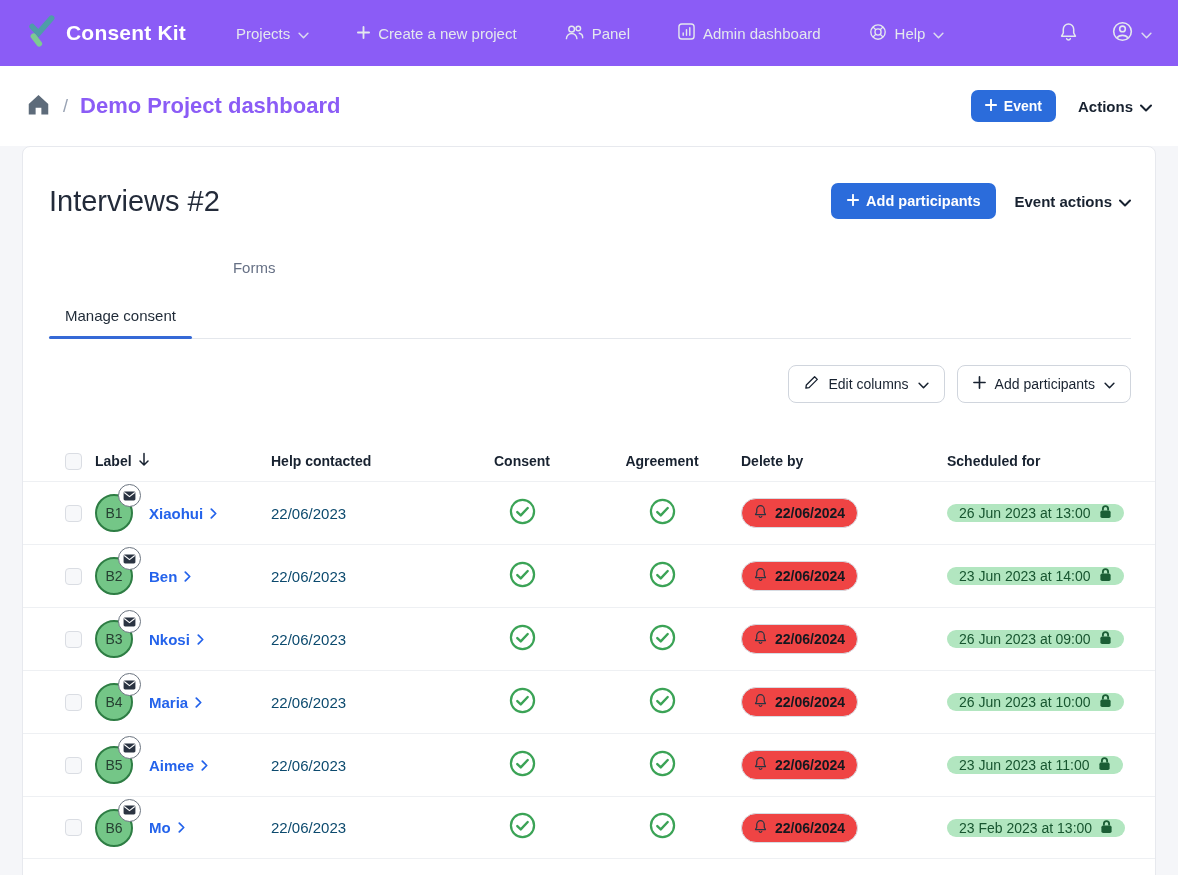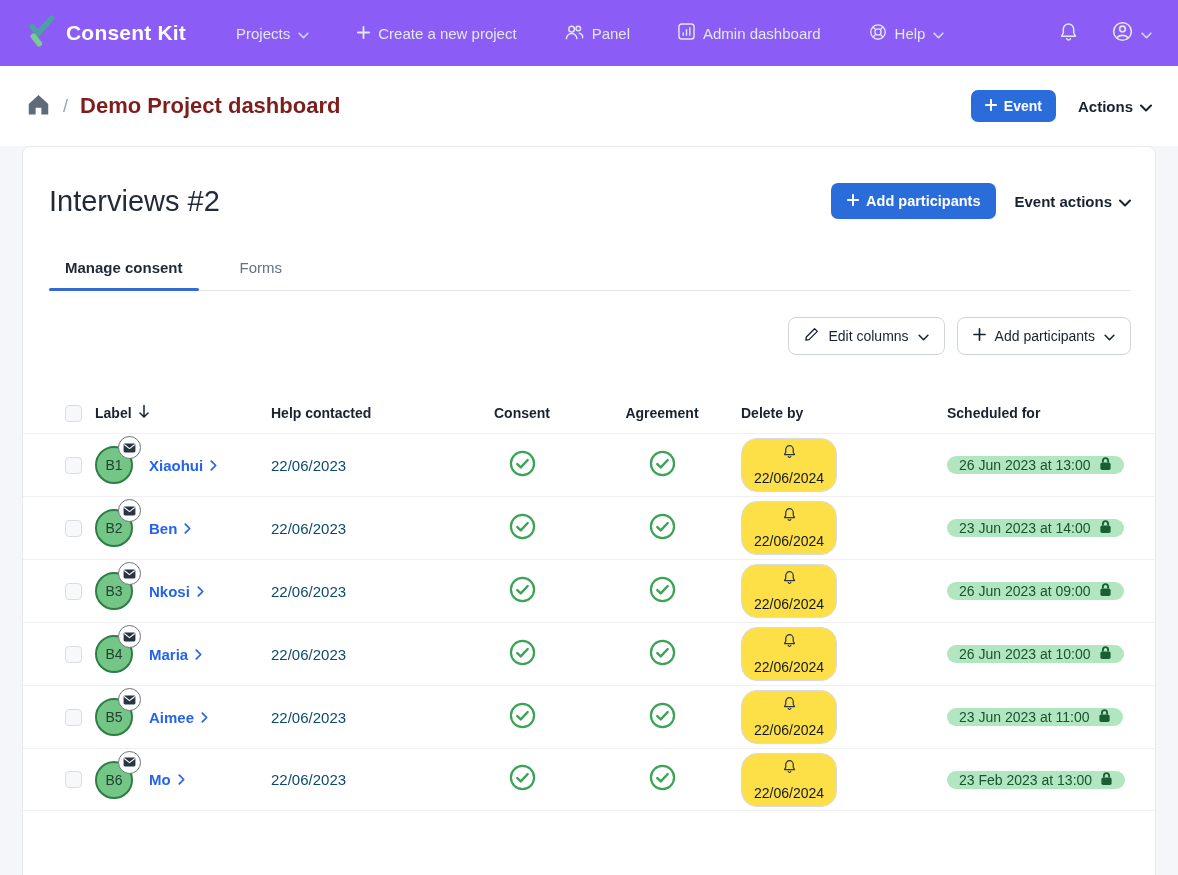--- a/index.html
+++ b/index.html
@@ -12,40 +12,40 @@
   .brand-name { font-size:21px; font-weight:700; color:#ffffff; letter-spacing:.2px; }
   .navitem { display:flex; align-items:center; gap:8px; font-size:15px; color:#e4e8ee; cursor:pointer; white-space:nowrap; }
   .nav-group { display:flex; align-items:center; gap:48px; flex:1; }
   .nav-right { display:flex; align-items:center; gap:34px; }
   .chev { opacity:.9; }
 
   
   .crumbbar { height:80px; background:#ffffff; display:flex; align-items:center; padding:0 26px; }
   .crumb-left { display:flex; align-items:center; gap:12px; flex:1; }
   .crumb-slash { color:#98a2b3; font-size:18px; }
-  .page-title { font-size:22px; font-weight:700; color:#7f1d1d; }
+  .page-title { font-size:22px; font-weight:700; color:#8b5cf6; }
   .crumb-right { display:flex; align-items:center; gap:22px; }
 
   .btn-blue { display:inline-flex; align-items:center; gap:7px; background:#2b6cdb; color:#fff; border:none;
               border-radius:7px; padding:8px 14px; font-size:14px; font-weight:600; font-family:inherit; cursor:pointer; }
   .btn-blue.lg { padding:10px 16px; font-size:14.5px; }
   .txt-btn { display:inline-flex; align-items:center; gap:7px; background:none; border:none; font-family:inherit;
              font-size:15px; font-weight:600; color:#182230; cursor:pointer; }
 
   
   .page { padding:0 22px; }
   .card { background:#fff; border:1px solid #e7e9ee; border-radius:8px; height:838px; overflow:hidden; }
   .card-head { display:flex; align-items:center; justify-content:space-between; padding:36px 24px 0 26px; }
   .event-title { font-size:29px; font-weight:400; color:#232b3a; }
   .card-head-right { display:flex; align-items:center; gap:18px; }
 
   
   .tabs { display:flex; gap:57px; margin:40px 24px 0 26px; border-bottom:1px solid #e4e7ec; padding-left:16px; }
   .tab { padding-bottom:14px; font-size:15px; color:#667085; cursor:pointer; position:relative; }
-  .tab.active { font-weight:700; color:#1f2a37; }
+  .tab.active { font-weight:400; color:#1f2a37;margin-top:48px; }
   .tab.active::after { content:""; position:absolute; left:-16px; right:-16px; bottom:-1px; height:3px; background:#3569d6; border-radius:2px; }
 
   
   .toolbar { display:flex; justify-content:flex-end; gap:12px; margin:26px 24px 0 0; }
   .btn-outline { display:inline-flex; align-items:center; gap:9px; background:#fff; border:1px solid #d0d5dd;
                  border-radius:8px; padding:9px 15px; font-size:14px; font-weight:500; color:#182230; font-family:inherit; cursor:pointer; }
 
   
   .table { margin-top:38px; }
   .trow { display:grid; grid-template-columns:30px 176px 176px 150px 130px 212px 1fr; align-items:center; padding:0 24px 0 42px; }
@@ -61,22 +61,22 @@
   .avatar-wrap { position:relative; width:38px; height:38px; }
   .avatar { width:38px; height:38px; border-radius:50%; background:#74c687; border:2px solid #2e7d44;
             display:flex; align-items:center; justify-content:center; font-size:14px; font-weight:500; color:#264032; }
   .mail-badge { position:absolute; top:-10px; right:-8px; width:23px; height:23px; background:#fff; border:1.5px solid #6b7480;
                 border-radius:50%; display:flex; align-items:center; justify-content:center; }
   .namelink { display:inline-flex; align-items:center; gap:7px; color:#2463eb; font-size:15px; font-weight:600; text-decoration:none; cursor:pointer; }
 
   .datecell { font-size:15px; font-weight:500; color:#0c4a6e; }
   .iconcell { display:flex; justify-content:center; }
 
-  .pill-outline { display:inline-flex; align-items:center; gap:8px; border:1px solid #d7dce3; border-radius:16px; background:#fde047;
-                  padding:5px 12px; font-size:14px; font-weight:400; color:#14181f; margin-left:14px; white-space:nowrap;flex-direction:column; }
+  .pill-outline { display:inline-flex; align-items:center; gap:8px; border:1px solid #d7dce3; border-radius:16px; background:#ef4444;
+                  padding:5px 12px; font-size:14px; font-weight:700; color:#14181f; margin-left:14px; white-space:nowrap; }
   .pill-green { display:inline-flex; align-items:center; gap:8px; background:#b2e6c0; border-radius:15px;
                 padding:0 12px; font-size:14px; font-weight:500; color:#17552f; margin-left:8px; white-space:nowrap; }
 </style>
 </head>
 <body>
 
 <header class="topnav">
   <div class="brand">
     <span>
       <svg width="30" height="34" viewBox="0 0 34 38">

